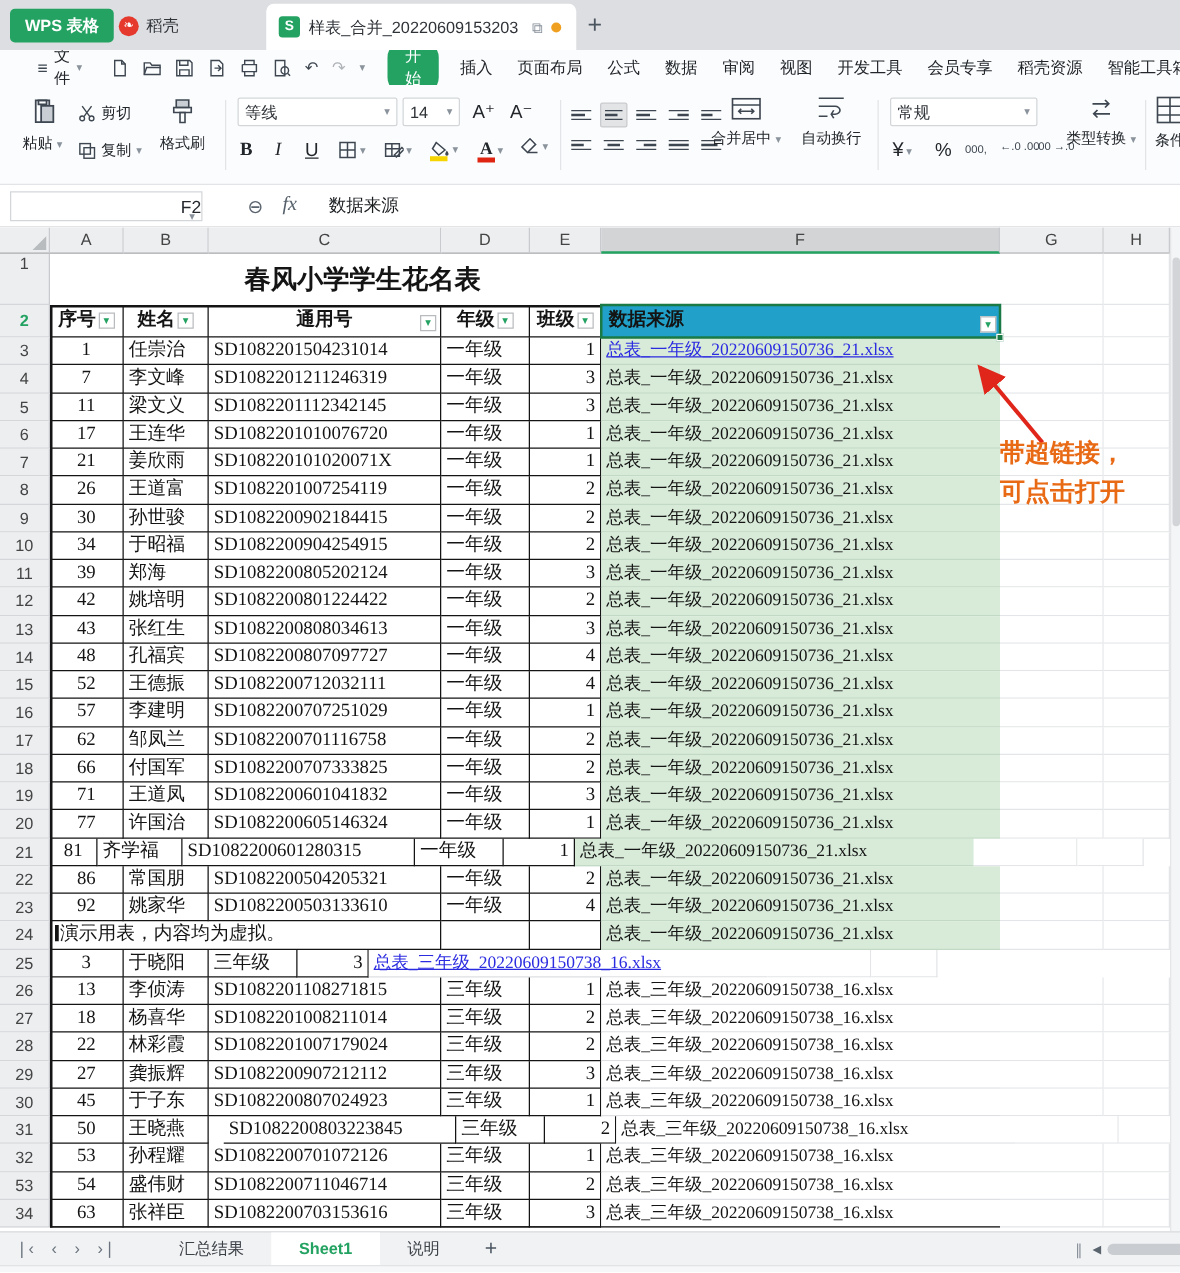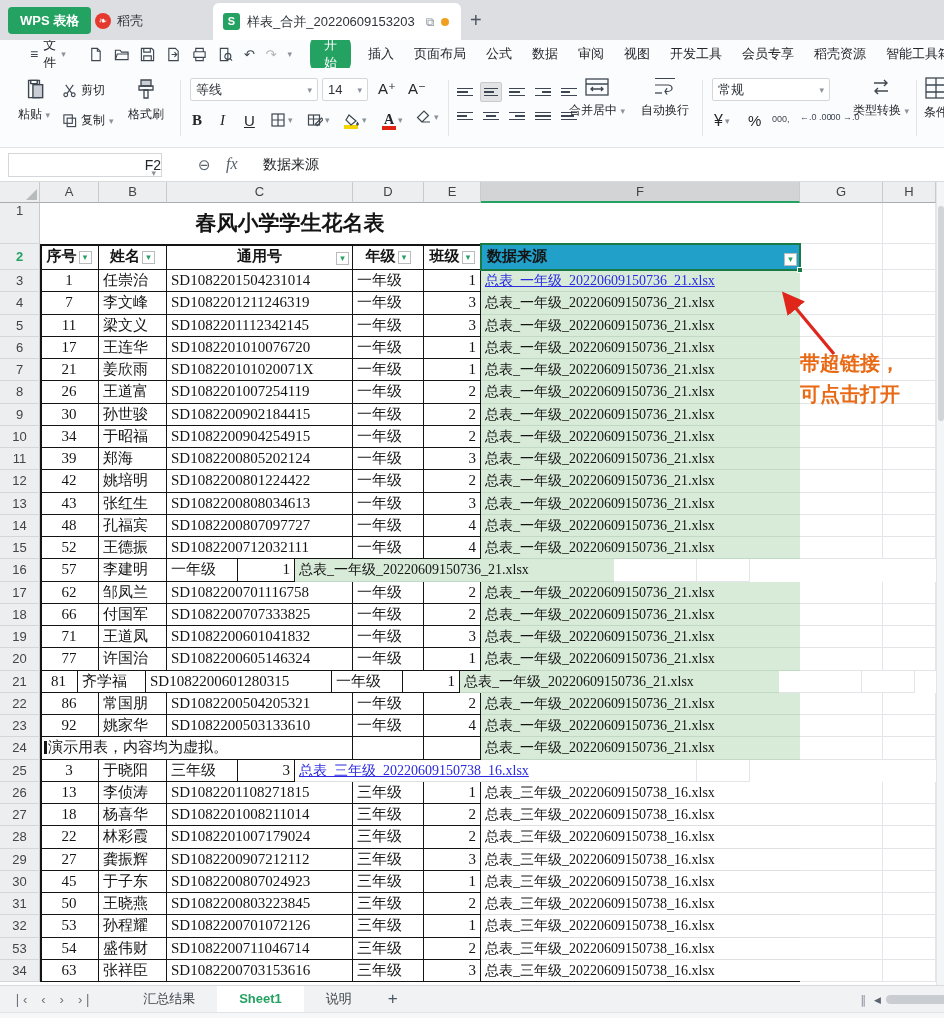--- a/index.html
+++ b/index.html
@@ -539,20 +539,21 @@
         <div class="gc blk padl" style="width: 71px; line-height: 21.25px;">一年级</div>
         <div class="gc blk padr" style="width: 57px; line-height: 21.25px;">4</div>
         <div class="gc padl fgreen" style="width: 319px; line-height: 21.25px; font-size: 14px;">总表_一年级_20220609150736_21.xlsx</div>
         <div class="gc ghost" style="width: 83px;"></div>
         <div class="gc ghost" style="width: 53px;"></div>
       </div>
       <div class="gr" style="height: 22.25px;">
         <div class="gc rn" style="width: 40px; line-height: 22.25px;">16</div>
         <div class="gc blk ctr" style="width: 59px; line-height: 21.25px;">57</div>
         <div class="gc blk padl" style="width: 68px; line-height: 21.25px;">李建明</div>
+        <div class="gc blk padl" style="width: 186px; line-height: 21.25px;">SD1082200707251029</div>
         <div class="gc blk padl" style="width: 71px; line-height: 21.25px;">一年级</div>
         <div class="gc blk padr" style="width: 57px; line-height: 21.25px;">1</div>
         <div class="gc padl fgreen" style="width: 319px; line-height: 21.25px; font-size: 14px;">总表_一年级_20220609150736_21.xlsx</div>
         <div class="gc ghost" style="width: 83px;"></div>
         <div class="gc ghost" style="width: 53px;"></div>
       </div>
       <div class="gr" style="height: 22.25px;">
         <div class="gc rn" style="width: 40px; line-height: 22.25px;">17</div>
         <div class="gc blk ctr" style="width: 59px; line-height: 21.25px;">62</div>
         <div class="gc blk padl" style="width: 68px; line-height: 21.25px;">邹凤兰</div>
@@ -700,21 +701,21 @@
         <div class="gc blk padl" style="width: 71px; line-height: 21.25px;">三年级</div>
         <div class="gc blk padr" style="width: 57px; line-height: 21.25px;">1</div>
         <div class="gc padl fwhite" style="width: 319px; line-height: 21.25px; font-size: 14px;">总表_三年级_20220609150738_16.xlsx</div>
         <div class="gc ghost" style="width: 83px;"></div>
         <div class="gc ghost" style="width: 53px;"></div>
       </div>
       <div class="gr" style="height: 22.25px;">
         <div class="gc rn" style="width: 40px; line-height: 22.25px;">31</div>
         <div class="gc blk ctr" style="width: 59px; line-height: 21.25px;">50</div>
         <div class="gc blk padl" style="width: 68px; line-height: 21.25px;">王晓燕</div>
-        <div class="gc blk padl" style="width: 186px; line-height: 21.25px;">SD1082200803223845</div>
+        <div class="gc blk padl" style="width: 186px; line-height: 21.25px; margin-left: 12px;">SD1082200803223845</div>
         <div class="gc blk padl" style="width: 71px; line-height: 21.25px;">三年级</div>
         <div class="gc blk padr" style="width: 57px; line-height: 21.25px;">2</div>
         <div class="gc padl fwhite" style="width: 319px; line-height: 21.25px; font-size: 14px;">总表_三年级_20220609150738_16.xlsx</div>
         <div class="gc ghost" style="width: 83px;"></div>
         <div class="gc ghost" style="width: 53px;"></div>
       </div>
       <div class="gr" style="height: 22.25px;">
         <div class="gc rn" style="width: 40px; line-height: 22.25px;">32</div>
         <div class="gc blk ctr" style="width: 59px; line-height: 21.25px;">53</div>
         <div class="gc blk padl" style="width: 68px; line-height: 21.25px;">孙程耀</div>

